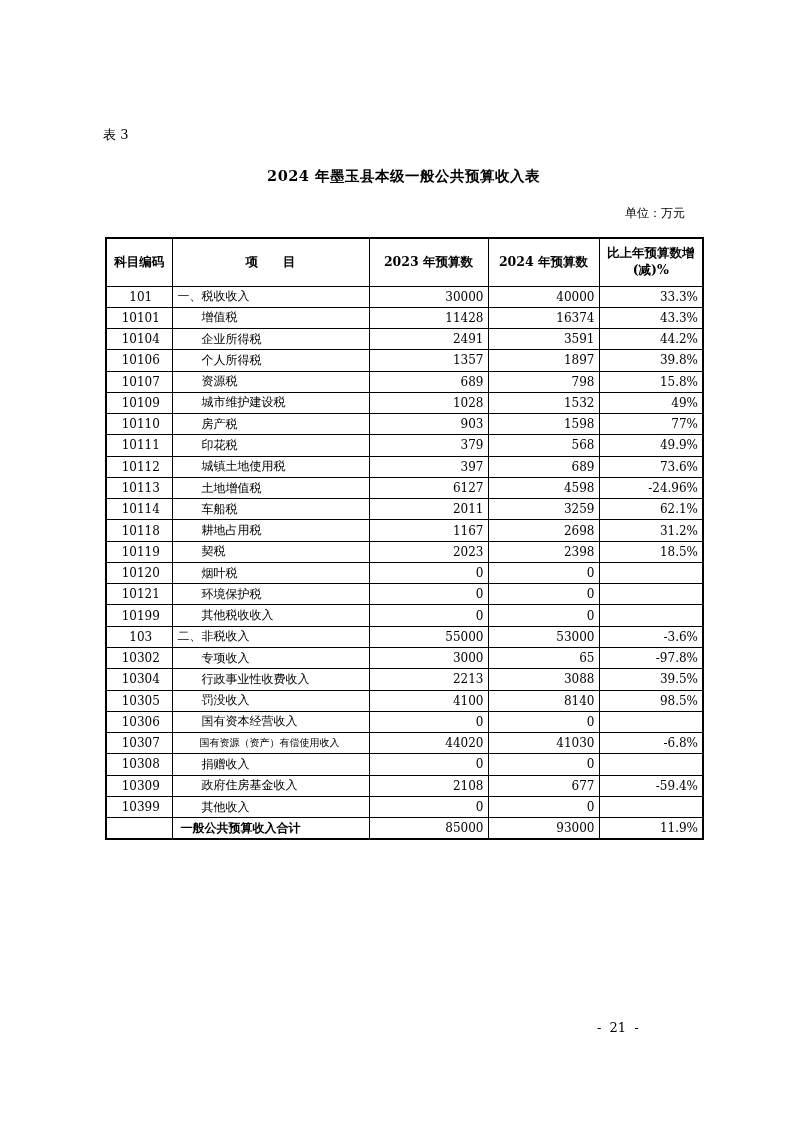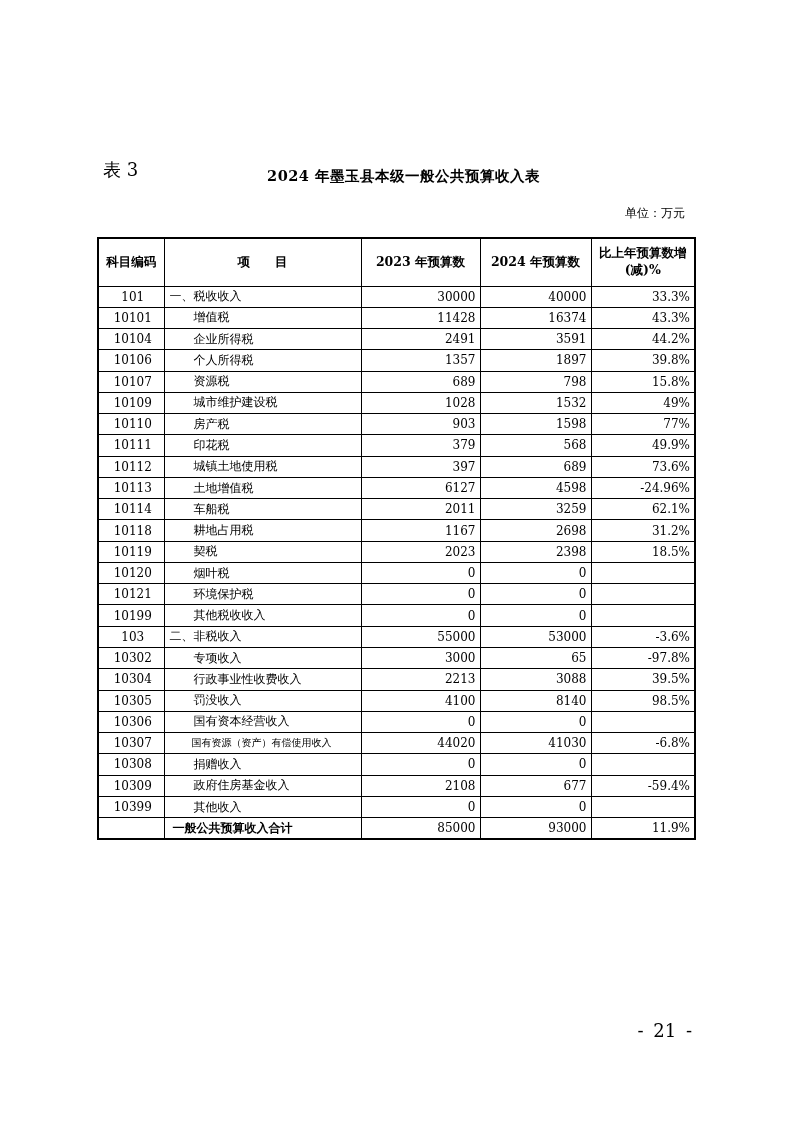--- a/index.html
+++ b/index.html
@@ -4,34 +4,34 @@
 <style>
   * { margin: 0; padding: 0; box-sizing: border-box; }
   html, body { background: #ffffff; }
   body {
     width: 793px; height: 1122px;
     position: relative;
     font-family: "DejaVu Serif", "Liberation Serif", serif;
     color: #000;
   }
   .table-label {
-    position: absolute; left: 103px; top: 158px;
-    font-size: 18px;
+    position: absolute; left: 103px; top: 126px;
+    font-size: 13px;
   }
   .doc-title {
     position: absolute; left: 105px; top: 167px; width: 597px;
     text-align: center; font-size: 14.5px; font-weight: bold;
     letter-spacing: 0.5px;
   }
   .unit-note {
     position: absolute; left: 105px; top: 205px; width: 580px;
     text-align: right; font-size: 12px;
   }
   table.budget-table {
-    position: absolute; left: 97px; top: 237px; width: 597px;
+    position: absolute; left: 105px; top: 237px; width: 597px;
     border-collapse: collapse; table-layout: fixed;
     font-size: 12px;
   }
   table.budget-table, table.budget-table tr:first-child th { border-top: 2px solid #000; }
   table.budget-table { border: 2px solid #000; }
   th, td {
     border: 1px solid #000;
     overflow: hidden;
     vertical-align: middle;
   }
@@ -44,22 +44,22 @@
     height: 21.27px; white-space: nowrap;
   }
   .cell-code { text-align: center; padding-left: 3px; }
   .cell-item { text-align: left; }
   .cell-num, .cell-pct { text-align: right; padding-right: 4px; }
   tr.row-section .cell-item { padding-left: 5px; }
   tr.row-sub .cell-item { padding-left: 29px; }
   tr.row-sub-small .cell-item { padding-left: 27px; font-size: 10px; }
   tr.row-total .cell-item { padding-left: 8px; font-weight: bold; }
   .page-number {
-    position: absolute; left: 577px; top: 1020px; width: 115px;
-    text-align: right; font-size: 18px;
+    position: absolute; left: 597px; top: 1020px; width: 115px;
+    text-align: left; font-size: 13px;
     word-spacing: 4px;
   }
 </style>
 </head>
 <body>
 
 <div>
 
   <div class="table-label">表 3</div>
 

